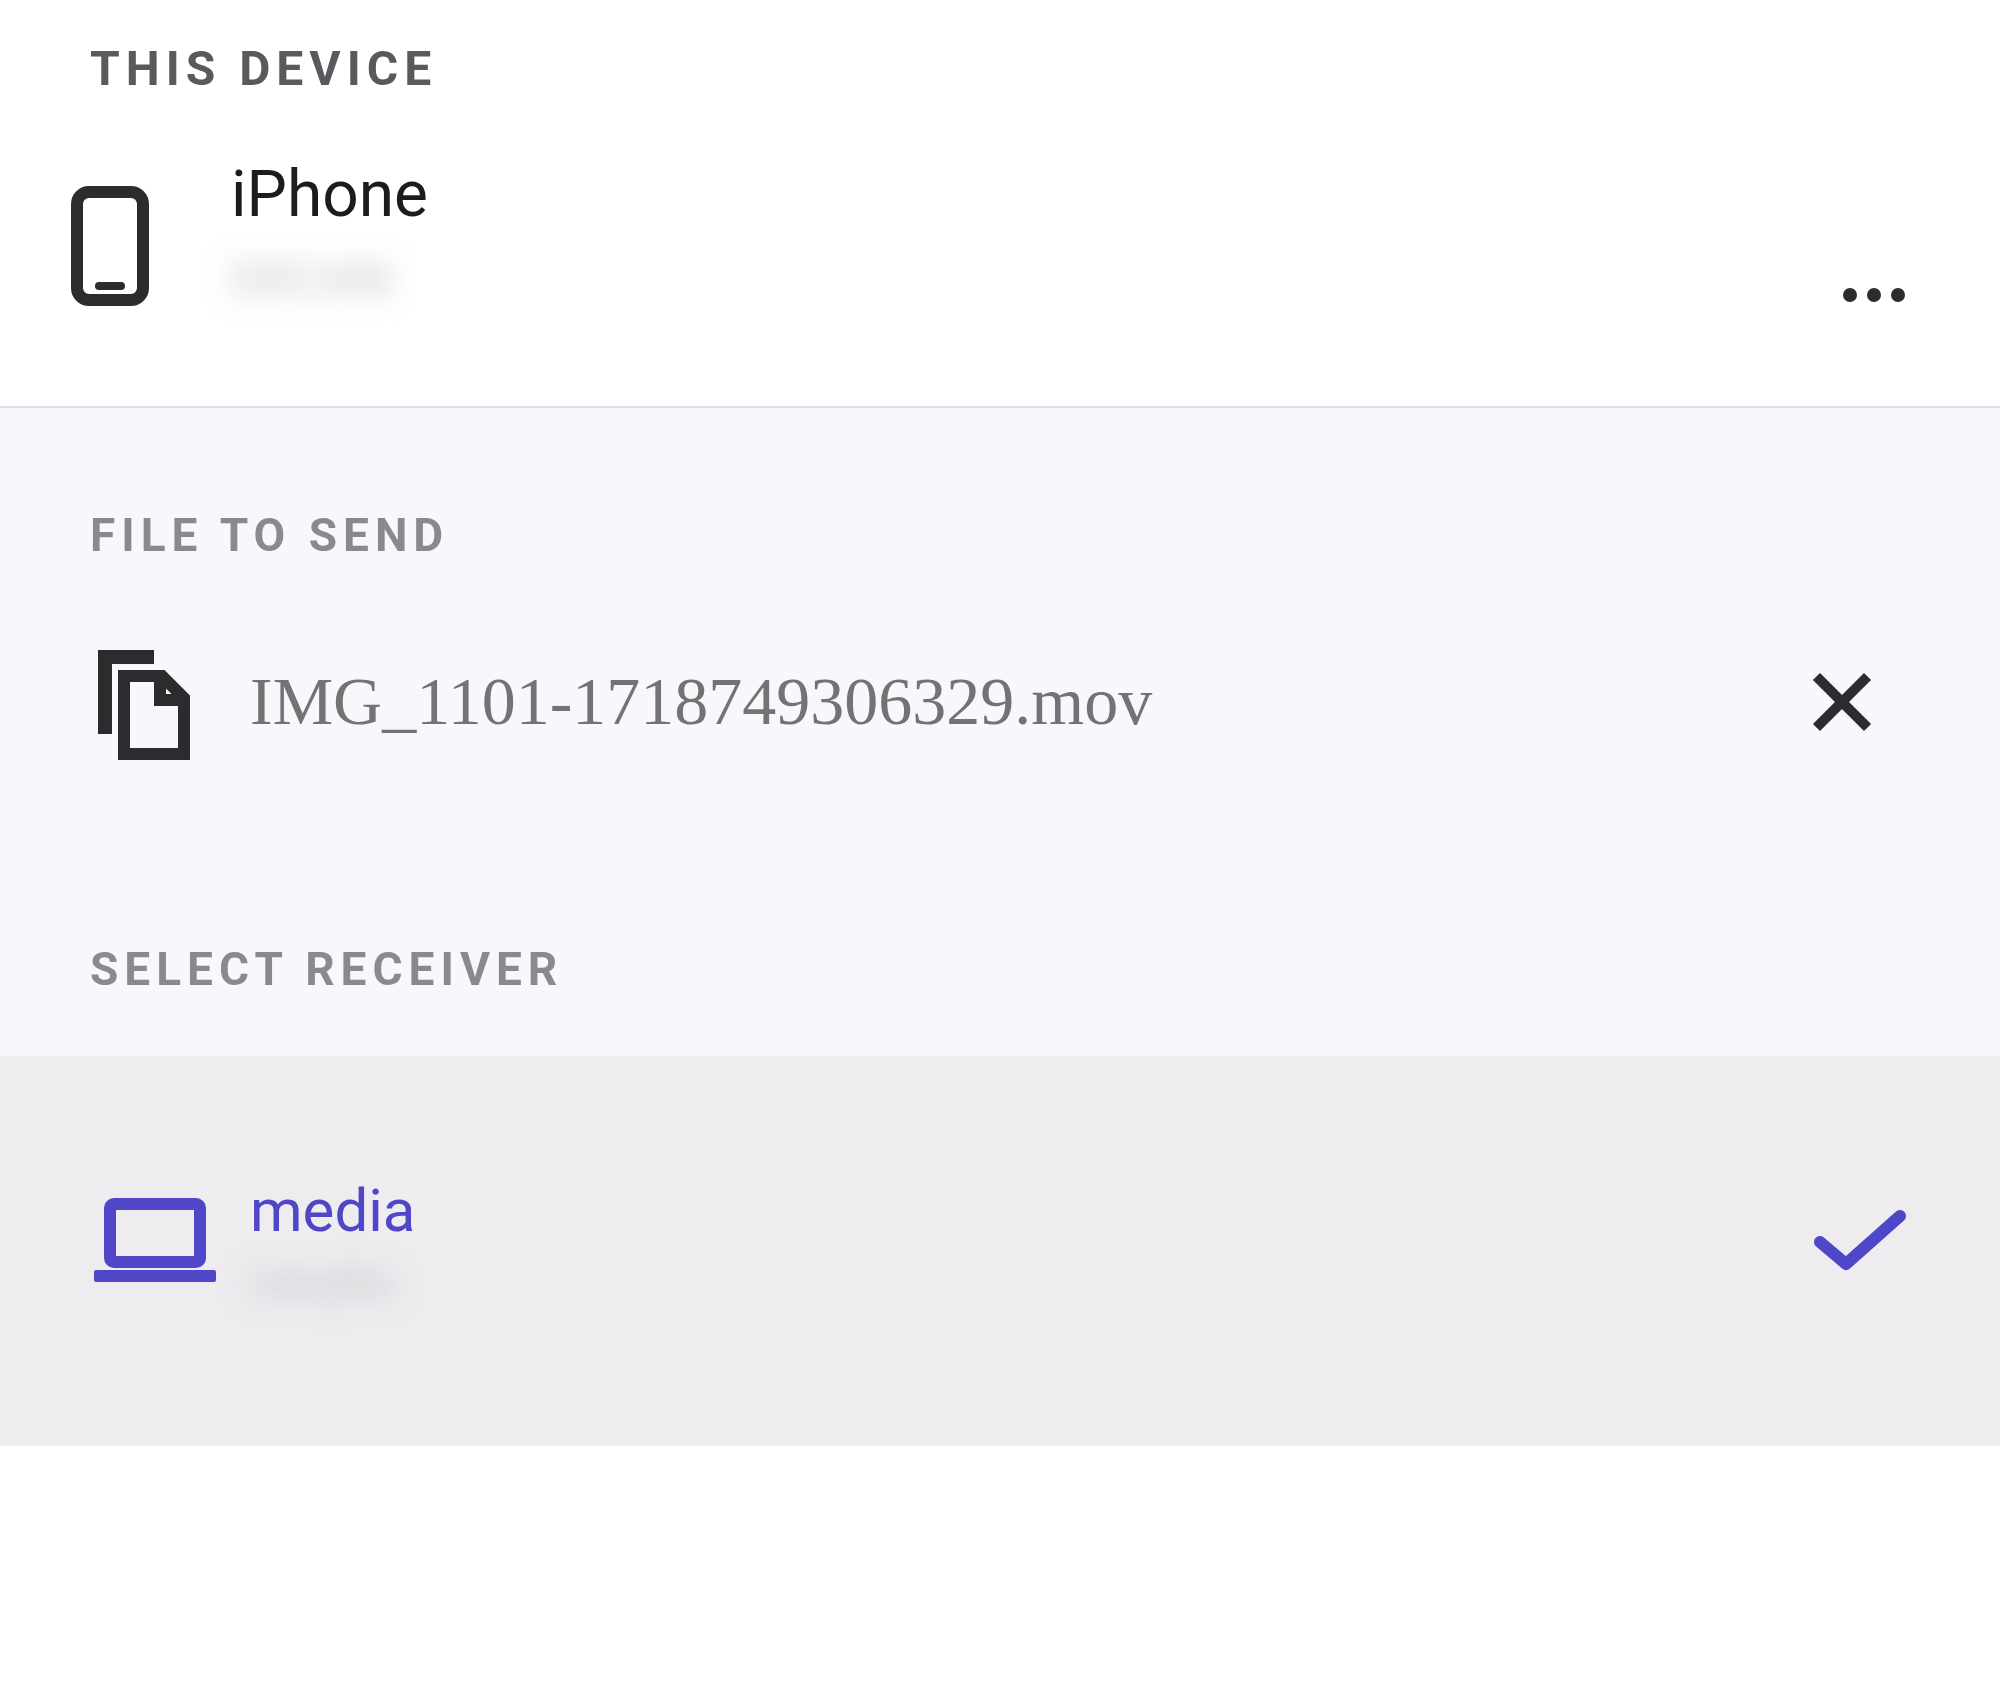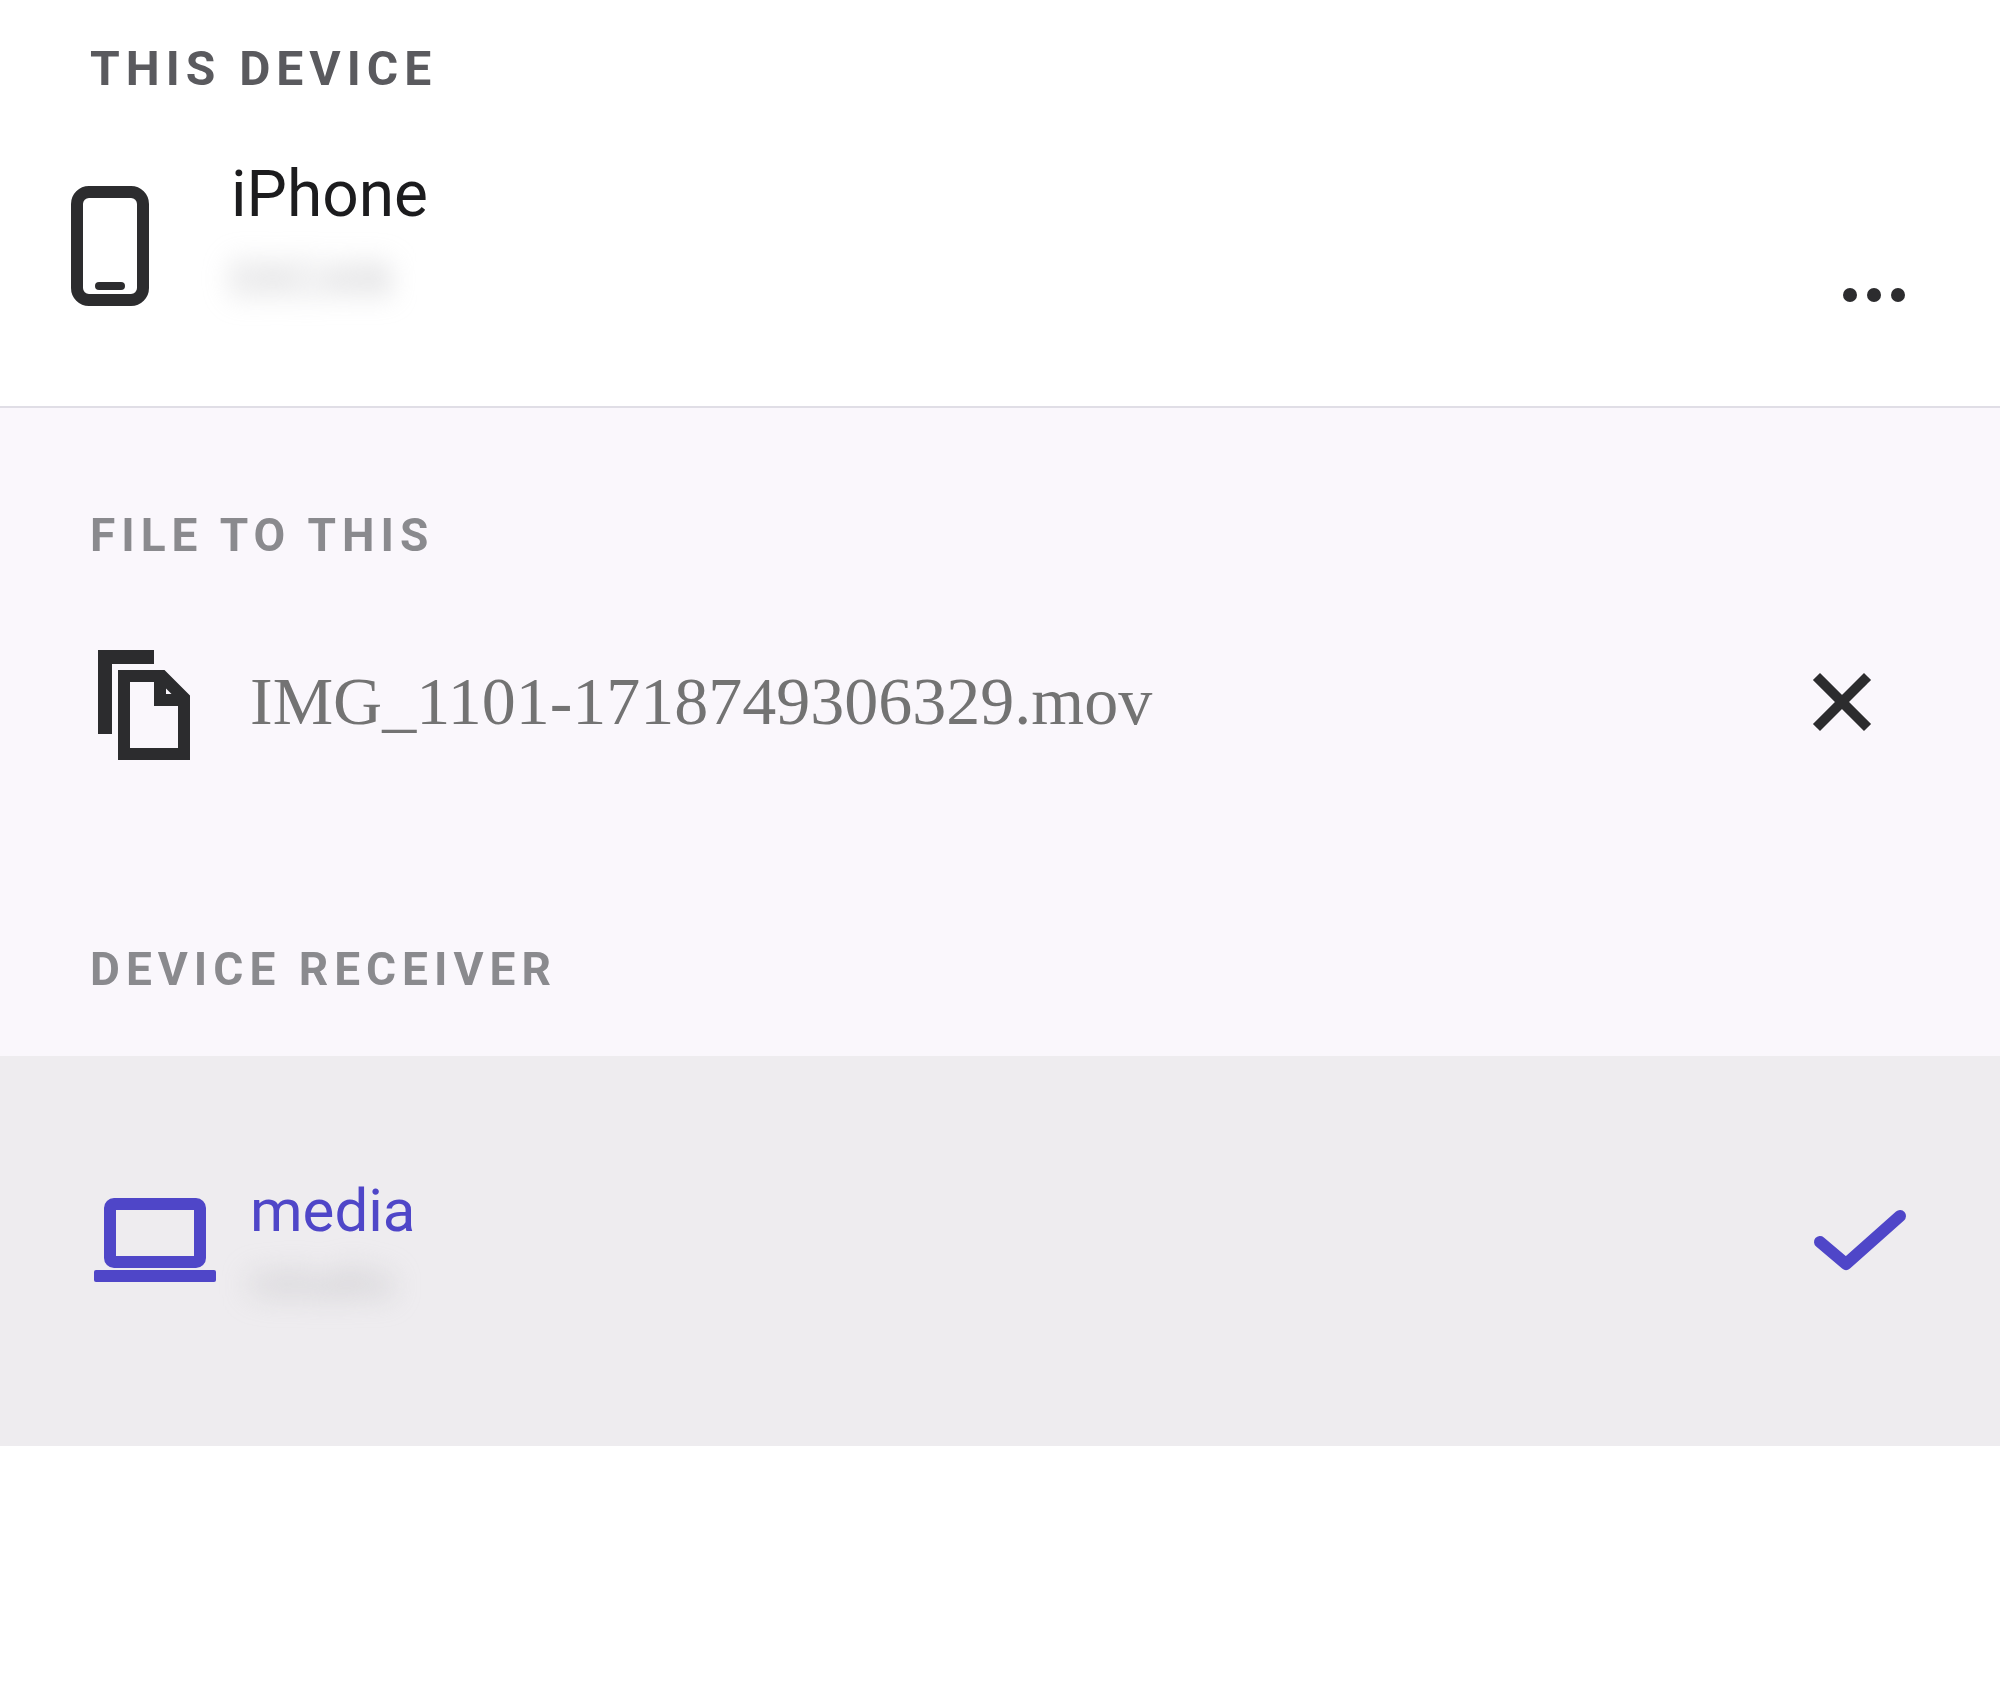--- a/index.html
+++ b/index.html
@@ -153,42 +153,42 @@
     <div class="device-name">iPhone</div>
     <div class="device-sub">0XCAN</div>
   </div>
   <div class="more-btn">
     <span class="dot"></span><span class="dot"></span><span class="dot"></span>
   </div>
 </div>
 
 <div class="faint-bg">
 
-  <div class="section-header sub">FILE TO THIS</div>
+  <div class="section-header sub">FILE TO SEND</div>
 
   <div class="file-row">
     <div class="file-icon-wrap">
       <svg width="100" height="120" viewBox="0 0 100 120">
 
         <path d="M 8 8 L 64 8 L 64 22 L 22 22 L 22 92 L 8 92 Z" fill="#2c2c2e"></path>
 
         <path d="M 34 34 L 72 34 L 94 56 L 94 112 L 34 112 Z" fill="none" stroke="#2c2c2e" stroke-width="12" stroke-linejoin="miter"></path>
         <path d="M 70 32 L 70 58 L 96 58" fill="none" stroke="#2c2c2e" stroke-width="12" stroke-linejoin="miter"></path>
       </svg>
     </div>
     <div class="file-name">IMG_1101-1718749306329.mov</div>
     <div class="close-btn">
       <svg width="64" height="64" viewBox="0 0 64 64">
         <line x1="10" y1="10" x2="54" y2="54" stroke="#2c2c2e" stroke-width="10" stroke-linecap="square"></line>
         <line x1="54" y1="10" x2="10" y2="54" stroke="#2c2c2e" stroke-width="10" stroke-linecap="square"></line>
       </svg>
     </div>
   </div>
 
-  <div class="section-header sub" style="padding-top:140px;">DEVICE RECEIVER</div>
+  <div class="section-header sub" style="padding-top:140px;">SELECT RECEIVER</div>
 </div>
 
 <div class="receiver-panel">
   <div class="rec-icon-wrap">
     <svg width="130" height="90" viewBox="0 0 130 90">
       <rect x="20" y="8" width="90" height="58" rx="4" fill="none" stroke="#4f46c8" stroke-width="12"></rect>
       <rect x="4" y="74" width="122" height="12" rx="2" fill="#4f46c8"></rect>
     </svg>
   </div>
   <div class="rec-text">

